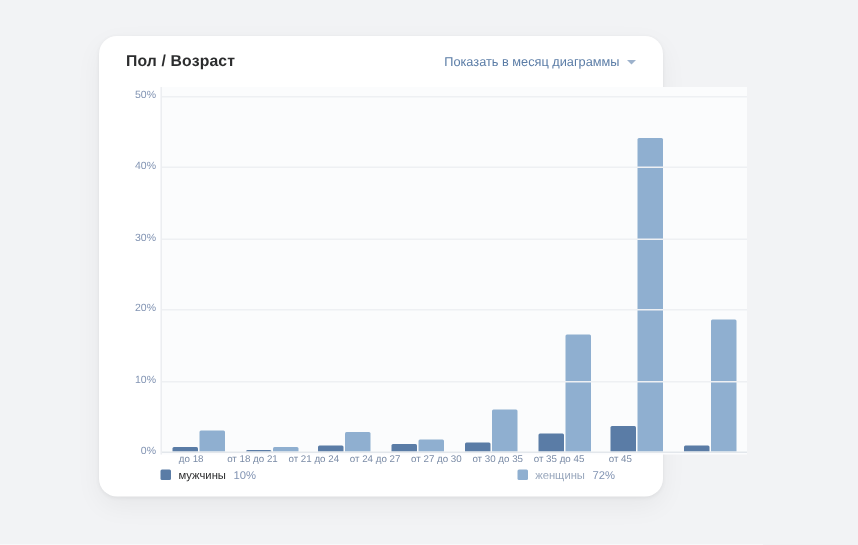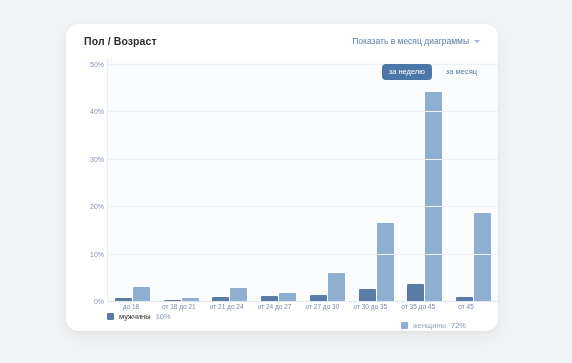--- a/index.html
+++ b/index.html
@@ -15,21 +15,21 @@
   }
   .stage {
     position: relative;
     width: 572px;
     height: 363px;
   }
   .card {
     position: absolute;
     left: 66px;
     top: 24px;
-    width: 432px;
+    width: 376px;
     height: 307px;
     background: #ffffff;
     border-radius: 12px;
     box-shadow: 0 1px 3px rgba(0,0,0,0.06), 0 6px 18px rgba(0,0,0,0.05);
     box-sizing: border-box;
   }
   .card-header {
     position: absolute;
     left: 0;
     top: 0;
@@ -178,21 +178,20 @@
   .legend {
     position: absolute;
     left: 0;
     right: 0;
     top: 288px;
     height: 18px;
     display: flex;
     align-items: flex-start;
     padding: 0 24px 0 41px;
     box-sizing: border-box;
-    flex-direction: column;
   }
   .legend-item {
     display: flex;
     align-items: center;
     gap: 5px;
     font-size: 7.5px;
   }
   .legend-item.men { margin-right: auto; }
   .legend-item.women { margin-left: auto; margin-right: 8px; padding-left: 41px; }
   .swatch {
@@ -214,24 +213,20 @@
   <div class="card">
 
     <div class="card-header">
       <div class="card-title">Пол / Возраст</div>
       <div class="header-action">
         <span>Показать в месяц диаграммы</span>
         <span class="chev"></span>
       </div>
     </div>
 
-    <div class="toggles">
-      <div class="toggle active">за неделю</div>
-      <div class="toggle inactive">за месяц</div>
-    </div>
 
     <div class="chart-wrap">
       <div class="y-axis">
           <div class="y-tick" style="top: 6px;">50%</div>
           <div class="y-tick" style="top: 53.4px;">40%</div>
           <div class="y-tick" style="top: 100.8px;">30%</div>
           <div class="y-tick" style="top: 148.2px;">20%</div>
           <div class="y-tick" style="top: 195.6px;">10%</div>
           <div class="y-tick" style="top: 243px;">0%</div>
         </div>

